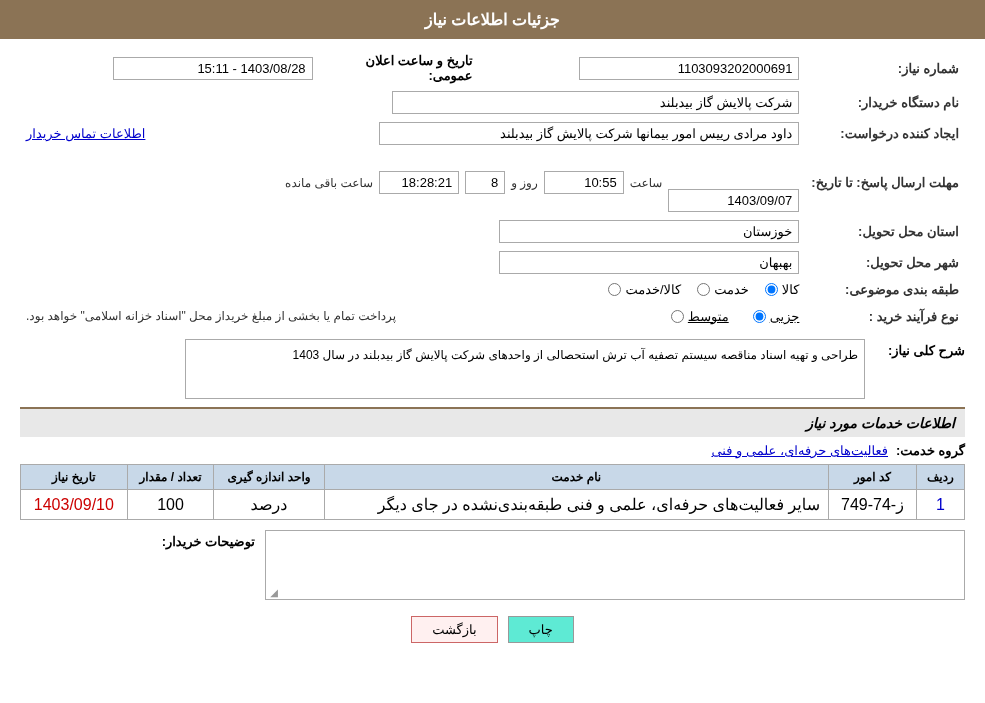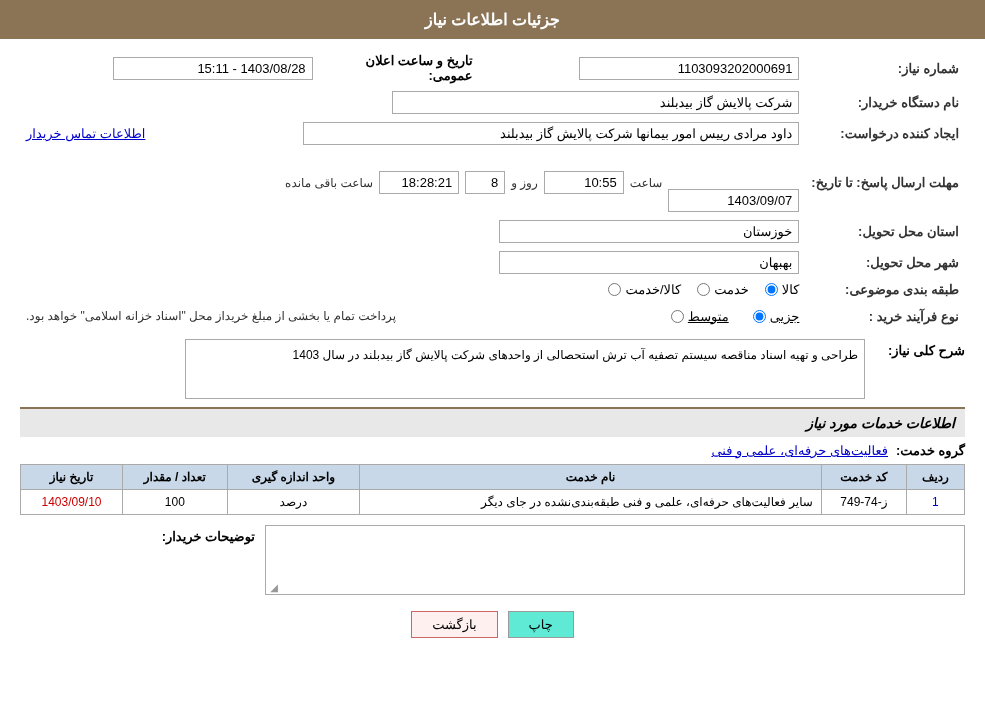--- a/index.html
+++ b/index.html
@@ -124,21 +124,21 @@
       background: #c8d8e8;
       border: 1px solid #aaa;
       padding: 5px 8px;
       text-align: center;
       font-size: 12px;
     }
     .services-table td {
       border: 1px solid #aaa;
       padding: 5px 8px;
       text-align: center;
-      font-size: 12px;
+      font-size: 16px;
     }
     .buyer-desc-section {
       display: flex;
       gap: 10px;
       align-items: flex-start;
       margin: 8px 0;
     }
     .buyer-desc-box {
       border: 1px solid #aaa;
       width: 700px;
@@ -221,21 +221,21 @@
         <td class="label-cell">نام دستگاه خریدار:</td>
         <td colspan="3" class="value-cell">
           <span class="input-box" style="width:407px;">شرکت پالایش گاز بیدبلند</span>
         </td>
       </tr>
 
       <tr>
         <td class="label-cell">ایجاد کننده درخواست:</td>
         <td colspan="3" class="value-cell">
           <div class="row-flex" style="justify-content: space-between;">
-            <span class="input-box" style="width:496px;">داود مرادی رییس امور بیمانها شرکت پالایش گاز بیدبلند</span>
+            <span class="input-box" style="width:420px;">داود مرادی رییس امور بیمانها شرکت پالایش گاز بیدبلند</span>
             <span class="link-blue">اطلاعات تماس خریدار</span>
           </div>
         </td>
       </tr>
 
       <tr>
         <td class="label-cell">مهلت ارسال پاسخ: تا تاریخ:</td>
         <td colspan="3">
           <div class="date-time-row">
             <span class="input-box" style="width:131px;margin-top:36px;">1403/09/07</span>
@@ -315,21 +315,21 @@
 
     <div class="service-group-row">
       <span style="font-weight:bold;">گروه خدمت:</span>
       <span class="link-blue">فعالیت‌های حرفه‌ای، علمی و فنی</span>
     </div>
 
     <table class="services-table">
       <thead>
         <tr>
           <th>ردیف</th>
-          <th>کد خدمت</th>
+          <th>کد امور</th>
           <th>نام خدمت</th>
           <th>واحد اندازه گیری</th>
           <th>تعداد / مقدار</th>
           <th>تاریخ نیاز</th>
         </tr>
       </thead>
       <tbody id="services-tbody">
       <tr>
       <td class="row-no-cell" style="color:#0000cc;">1</td>
       <td>ز-74-749</td>

